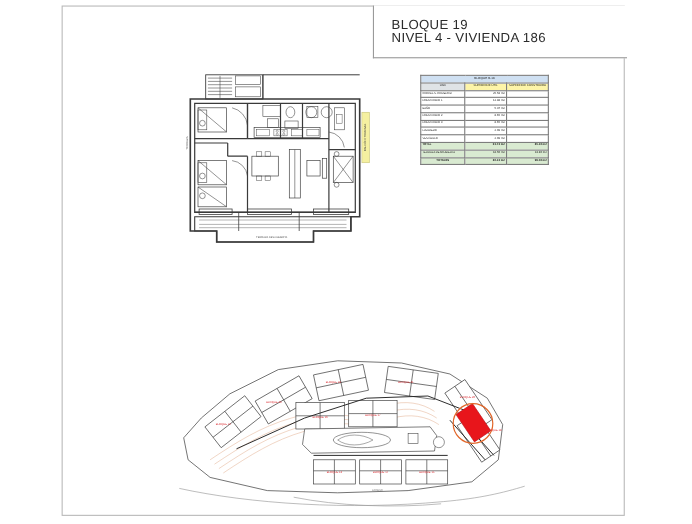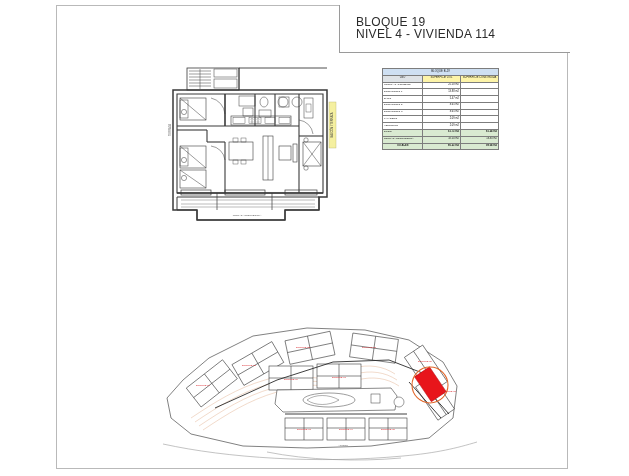--- a/index.html
+++ b/index.html
@@ -92,21 +92,21 @@
   }
   .sp-svg{display:block;}
 </style>
 </head>
 <body>
 
 <div class="page">
 
   <div class="titleblock">
     <div class="t1">BLOQUE 19</div>
-    <div class="t2">NIVEL 4 - VIVIENDA 114</div>
+    <div class="t2">NIVEL 4 - VIVIENDA 186</div>
   </div>
 
   <table class="surface-table">
     <colgroup>
       <col class="col-uso">
         <col class="col-util">
         <col class="col-const">
     </colgroup>
     <tbody>
       <tr>

